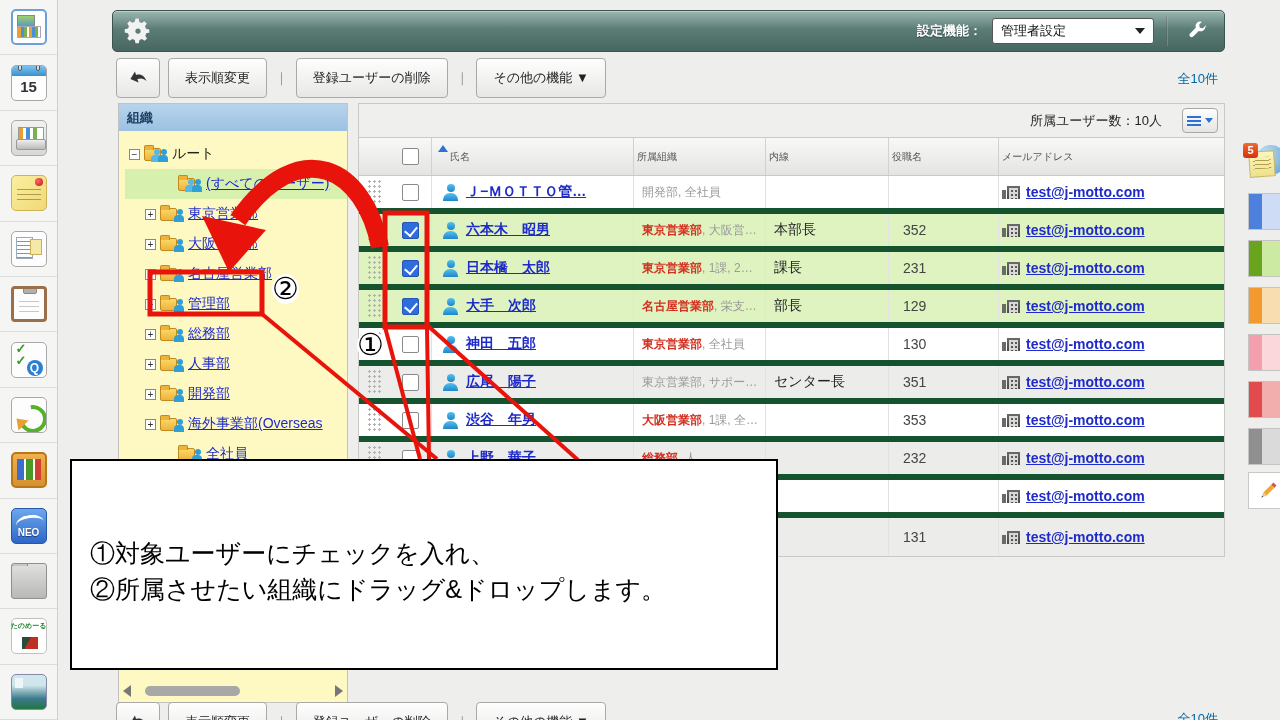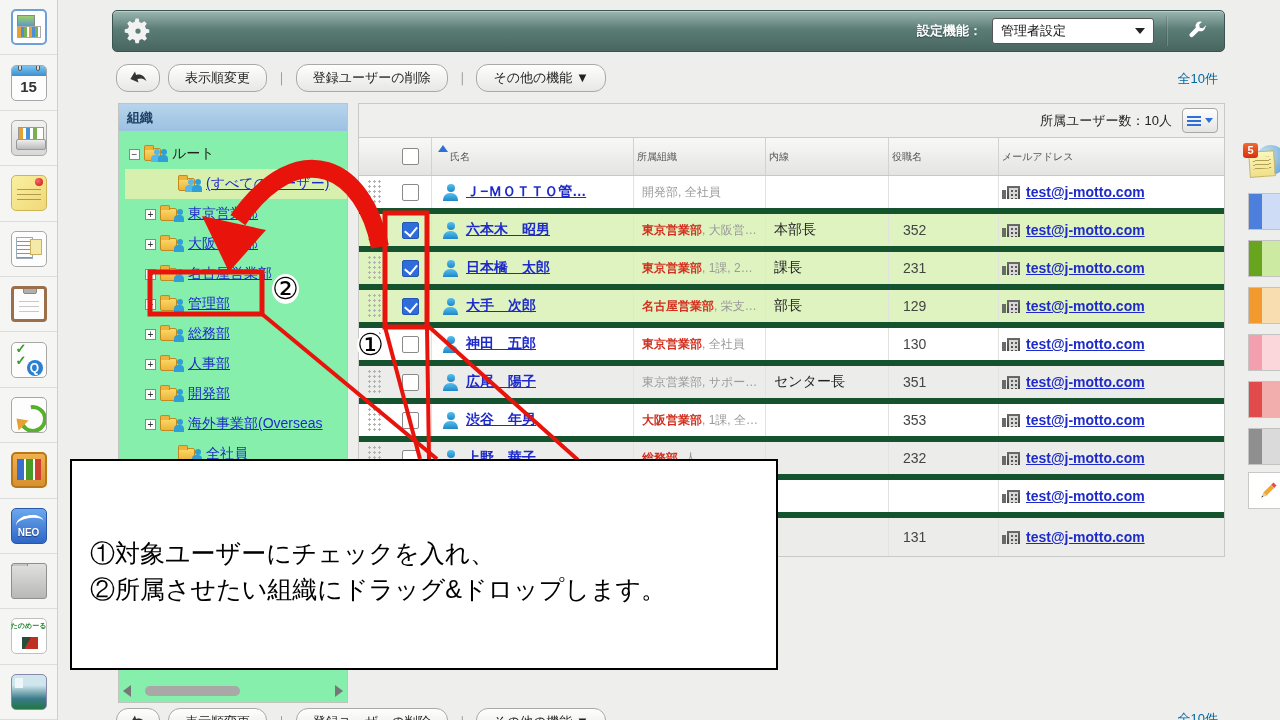--- a/index.html
+++ b/index.html
@@ -58,28 +58,28 @@
   .hdr-right{margin-left:auto;display:flex;align-items:center;gap:10px}
   .set-label{color:#fff;font-size:13px;font-weight:bold;text-shadow:0 1px 1px rgba(0,0,0,.4)}
   .select{width:162px;height:26px;background:#fff;border:1px solid #555;border-radius:3px;display:flex;align-items:center;justify-content:space-between;padding:0 8px;font-size:13px;color:#111;cursor:pointer}
   .select .chev{width:0;height:0;border-left:5px solid transparent;border-right:5px solid transparent;border-top:6px solid #222}
   .hdr-div{width:2px;height:30px;background:linear-gradient(90deg,rgba(0,0,0,.25),rgba(255,255,255,.3));margin:0 2px}
   .wrench-btn{width:34px;height:30px;display:flex;align-items:center;justify-content:center;cursor:pointer}
 
   
   .toolbar{position:absolute;left:116px;height:30px;display:flex;align-items:center;gap:8px}
   .tb-top{top:63px}.tb-bottom{top:707px}
-  .btn{height:28px;padding:0 16px;background:linear-gradient(#fefefe,#e7e7e5);border:1px solid #a9a9a7;border-radius:12px;color:#222;display:flex;align-items:center;font-size:13px;cursor:pointer;white-space:nowrap}
+  .btn{height:40px;padding:0 16px;background:linear-gradient(#fefefe,#e7e7e5);border:1px solid #a9a9a7;border-radius:4px;color:#222;display:flex;align-items:center;font-size:13px;cursor:pointer;white-space:nowrap}
   .btn-back{padding:0 12px}
   .tb-sep{color:#888;font-size:13px}
   .count{position:absolute;right:62px;font-size:13px;color:#0369a1}
   .count-top{top:70px}.count-bottom{top:710px}
 
   
-  .tree{position:absolute;left:118px;top:103px;width:230px;height:600px;background:#86efac;border:1px solid #c2c2c0}
+  .tree{position:absolute;left:118px;top:103px;width:230px;height:600px;background:#fef9c3;border:1px solid #c2c2c0}
   .tree-header{height:27px;background:linear-gradient(#b7d4ec,#9cc1e2);color:#1d3f63;font-weight:bold;font-size:13px;line-height:27px;padding-left:8px}
   .tree-body{padding:8px 0 0 6px;overflow:hidden;height:552px}
   .tnode{display:flex;align-items:center;height:30px;font-size:14px;white-space:nowrap}
   .ind-0{padding-left:4px}.ind-1{padding-left:20px}.ind-2{padding-left:38px}
   .exp{width:11px;height:11px;border:1px solid #888;background:#fff;color:#333;font-size:10px;line-height:9px;text-align:center;margin-right:4px;flex:none;cursor:pointer}
   .exp.none{visibility:hidden}
   .ficon{width:24px;height:16px;position:relative;margin-right:4px;flex:none}
   .fbody{position:absolute;left:0;top:2px;width:17px;height:13px;background:linear-gradient(#fbd968,#eeb33a);border:1px solid #c08a1e;border-radius:2px}
   .fbody::before{content:"";position:absolute;left:-1px;top:-4px;width:8px;height:4px;background:#eeb33a;border:1px solid #c08a1e;border-bottom:none;border-radius:2px 2px 0 0}
   .p{position:absolute;width:10px;height:7px;background:#2f9fd8;border-radius:4px 4px 0 0;bottom:0}
@@ -88,21 +88,21 @@
   .tlabel{color:#1f2bc9;text-decoration:underline;cursor:pointer}
   .tnode.plain .tlabel{color:#222;text-decoration:none;cursor:default}
   .tnode.selected{background:#d8f0ae}
   .tree-scroll{position:absolute;left:4px;right:4px;bottom:3px;height:16px;display:flex;align-items:center}
   .sarrow{width:0;height:0;border-top:6px solid transparent;border-bottom:6px solid transparent;cursor:pointer}
   .sarrow.left{border-right:8px solid #777}
   .sarrow.right{border-left:8px solid #777;margin-left:auto}
   .sthumb{width:95px;height:10px;border-radius:5px;background:#a8a8a6;margin-left:14px;cursor:pointer}
 
   
-  .band{position:absolute;left:358px;top:103px;width:867px;height:35px;background:#efefed;border:1px solid #c9c9c7;display:flex;align-items:center;justify-content:flex-end;gap:10px;padding-right:6px}
+  .band{position:absolute;left:358px;top:103px;width:867px;height:35px;background:#efefed;border:1px solid #c9c9c7;display:flex;align-items:center;justify-content:flex-end;gap:20px;padding-right:6px}
   .band-label{font-size:13px;color:#222}
   .menu-btn{width:36px;height:25px;background:linear-gradient(#fefefe,#e4e4e2);border:1px solid #a8a8a6;border-radius:4px;display:flex;align-items:center;justify-content:center;gap:4px;cursor:pointer}
   .bars{width:14px;height:2px;background:#2f6fd8;box-shadow:0 4px 0 #2f6fd8,0 -4px 0 #2f6fd8}
   .menu-btn .chev{width:0;height:0;border-left:4px solid transparent;border-right:4px solid transparent;border-top:5px solid #2f6fd8}
   .grid{display:grid;grid-template-columns:30px 42px 202px 132px 123px 110px 228px}
   .thead{position:absolute;left:358px;top:138px;width:867px;height:38px;background:linear-gradient(#f8f8f6,#e4e4e2);border:1px solid #c9c9c7;border-top:none;font-size:10px;color:#555}
   .th{display:flex;align-items:center;padding-left:3px;border-left:1px solid #d2d2d0;position:relative}
   .th:first-child,.th:nth-child(2){border-left:none}
   .th-name{padding-left:18px}
   .sort{position:absolute;left:6px;top:7px;width:0;height:0;border-left:5px solid transparent;border-right:5px solid transparent;border-bottom:7px solid #2f6fd8}

